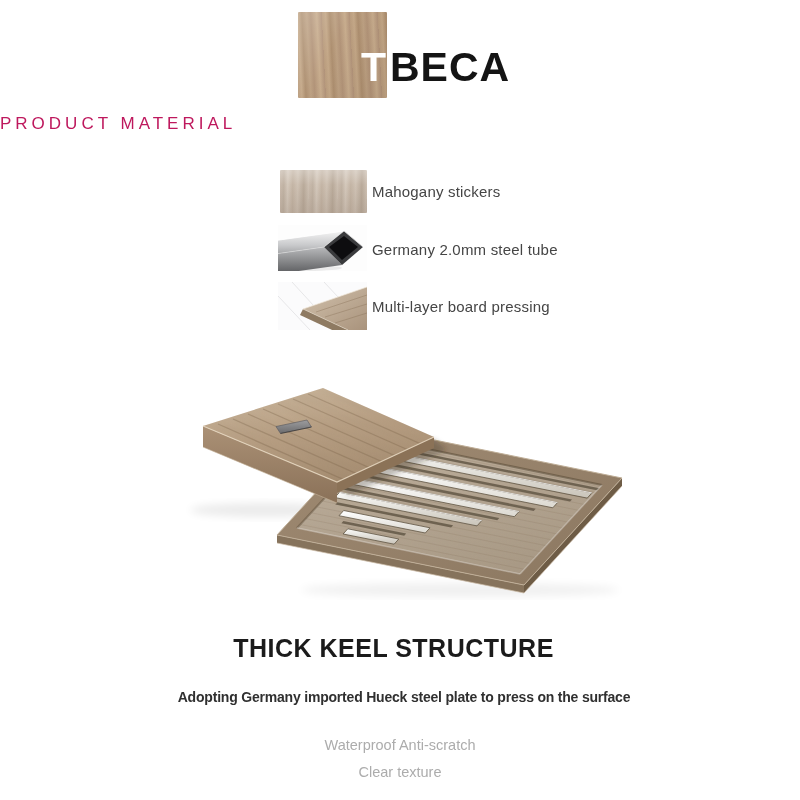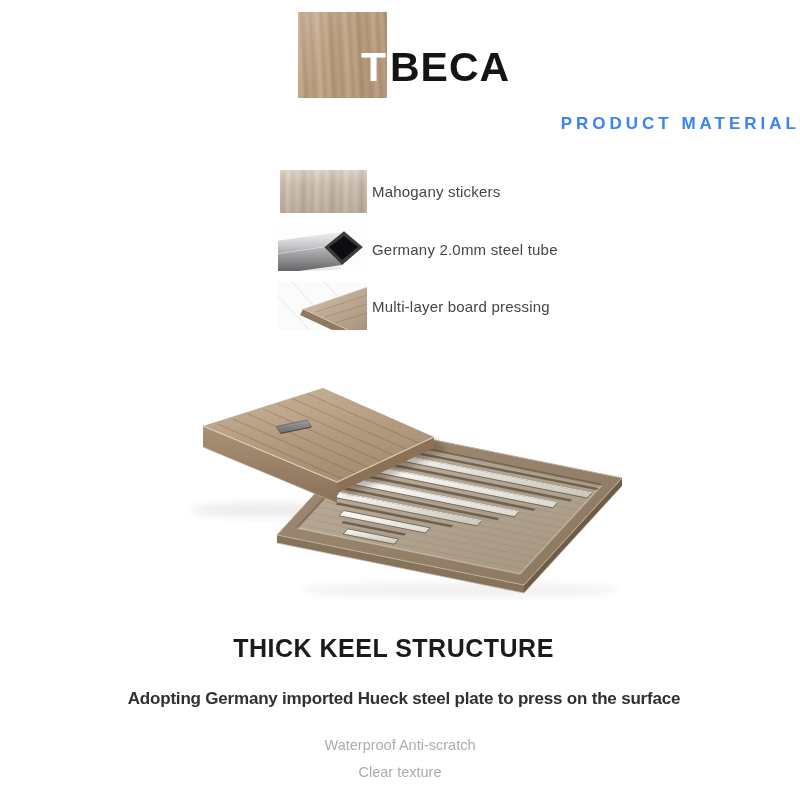--- a/index.html
+++ b/index.html
@@ -12,22 +12,22 @@
     position:absolute;left:298px;top:12px;width:89px;height:86px;border-radius:1px;
     background:
       linear-gradient(118deg, rgba(255,255,255,.22) 0%, rgba(255,255,255,0) 40%, rgba(90,65,40,.12) 100%),
       repeating-linear-gradient(87deg,
         #b99c7e 0px,#c4a888 4px,#ad8f70 8px,#bda183 13px,#b29479 17px,#c8ad8e 23px,#b1937a 28px);
   }
   .logo-part{position:absolute;top:47px;font-size:41px;line-height:1;font-weight:700;letter-spacing:1px;}
   .logo-tri{left:313px;color:#ffffff;margin-left:48px;}
   .logo-beca{left:390px;color:#141414;}
   .section-title{
-    position:absolute;left:0;right:0;top:114px;text-align:right;
-    font-size:17px;letter-spacing:4px;color:#3b82f6;font-weight:700;
+    position:absolute;left:0;right:0;top:114px;text-align:left;
+    font-size:17px;letter-spacing:4px;color:#be185d;font-weight:400;
   }
   
   .swatch{position:absolute;border-radius:1px;overflow:hidden;}
   .swatch-wood{
     left:280px;top:170px;width:87px;height:43px;
     background:
       linear-gradient(180deg, rgba(255,255,255,.30) 0%, rgba(255,255,255,0) 35%, rgba(120,100,85,.18) 100%),
       repeating-linear-gradient(91deg,
         #cabcae 0px,#c0b2a3 4px,#d4c8bb 8px,#c3b4a4 13px,#cfc2b4 18px,#b9aa9a 24px,#cdc0b2 29px);
   }
@@ -40,21 +40,21 @@
   .label-1{top:183px;} .label-2{top:241px;} .label-3{top:298px;}
   
   .illustration{position:absolute;left:170px;top:380px;width:470px;height:220px;}
   
   .feature-title{
     position:absolute;left:0;right:13px;top:634px;text-align:center;
     font-size:25px;font-weight:700;color:#1b1b1b;letter-spacing:.5px;
   }
   .feature-subtitle{
     position:absolute;left:0;right:0;top:689px;text-align:center;
-    font-size:17px;font-weight:700;color:#303030;letter-spacing:-.2px;padding-left:8px;
+    font-size:14px;font-weight:700;color:#303030;letter-spacing:-.2px;padding-left:8px;
   }
   .feature-point{
     position:absolute;left:0;right:0;text-align:center;
     font-size:14.5px;color:#acacac;font-weight:400;
   }
   .point-1{top:737px;} .point-2{top:764px;}
 </style>
 </head>
 <body>
 

